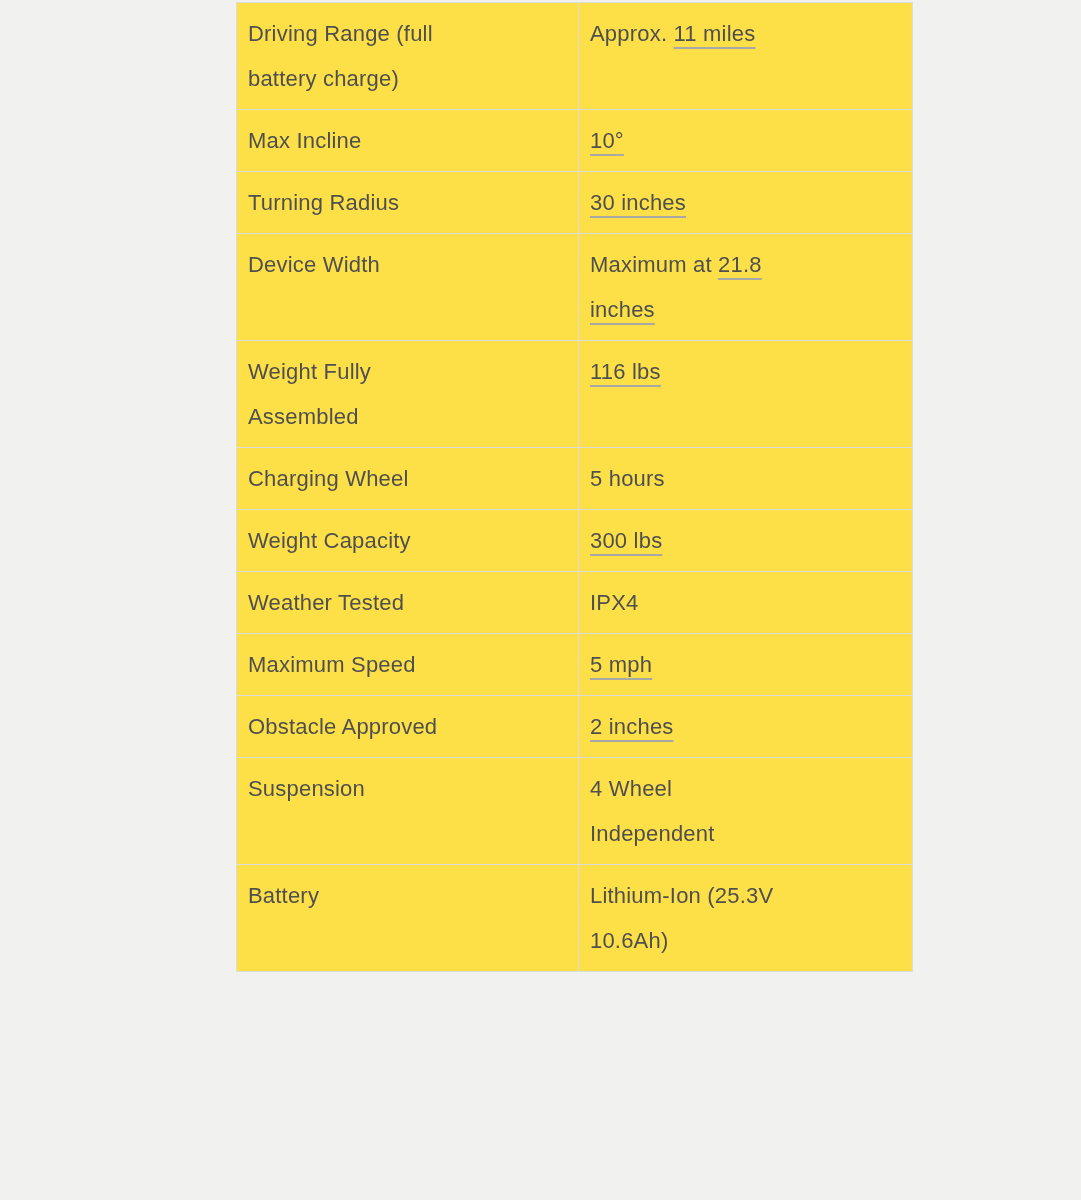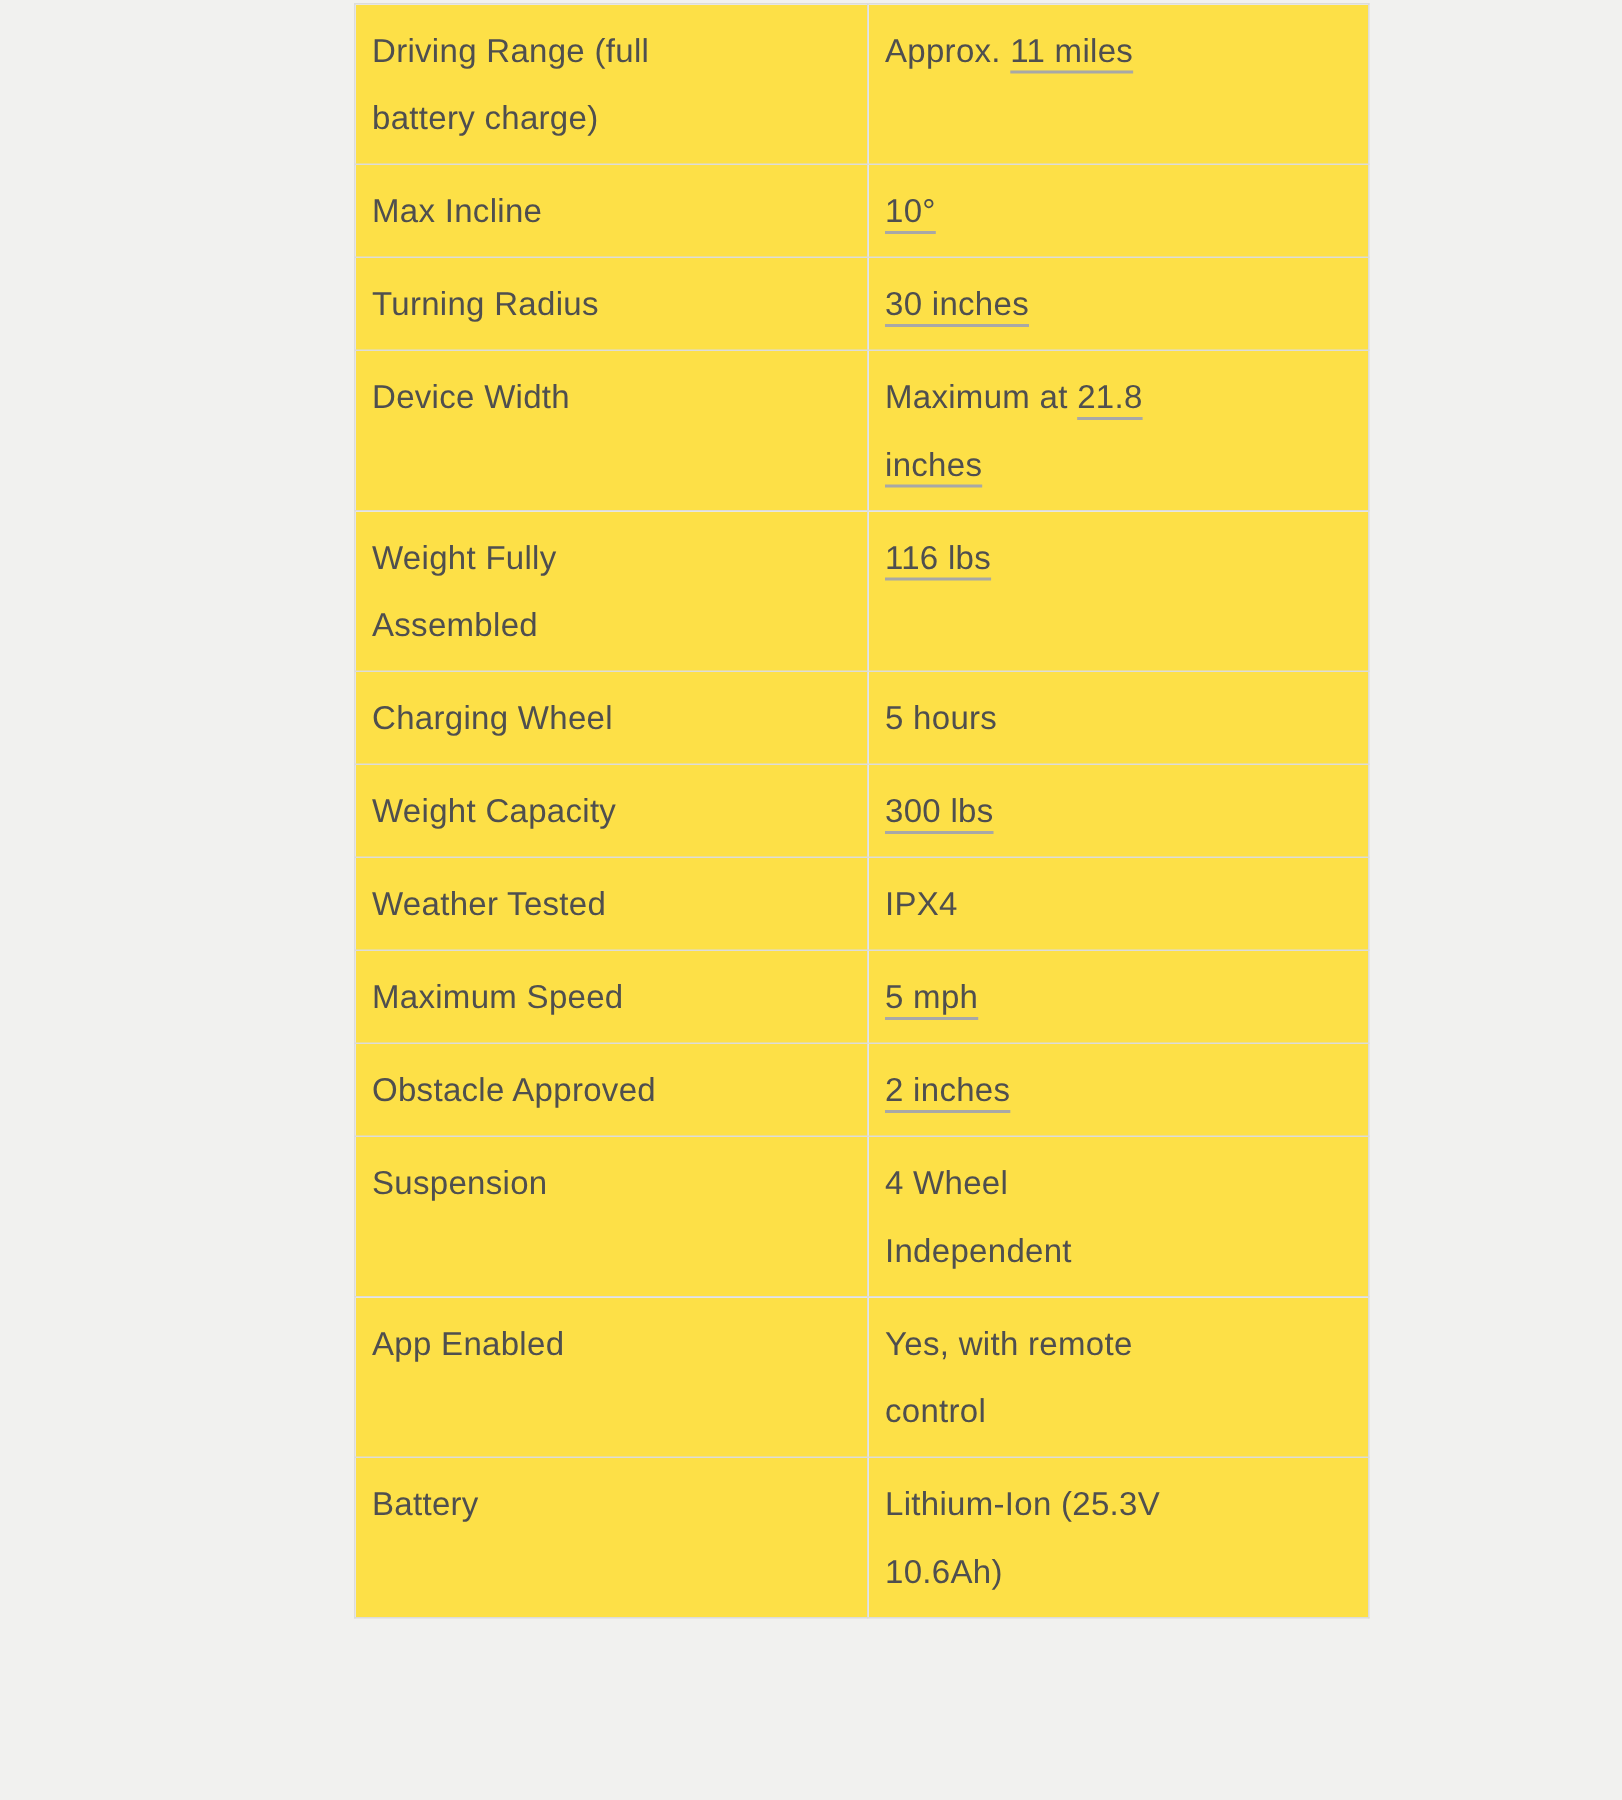--- a/index.html
+++ b/index.html
@@ -110,25 +110,20 @@
     <td class="value-cell"><a href="#">2 inches</a></td>
   </tr>
 
 
   <tr>
     <td class="label-cell">Suspension</td>
     <td class="value-cell"><span>4 Wheel
 Independent</span></td>
   </tr>
 
-  <tr>
-    <td class="label-cell">App Enabled</td>
-    <td class="value-cell"><span>Yes, with remote
-control</span></td>
-  </tr>
 
   <tr>
     <td class="label-cell">Battery</td>
     <td class="value-cell"><span>Lithium-Ion (25.3V
 10.6Ah)</span></td>
   </tr>
 </tbody>
   </table>
 </div>
 

